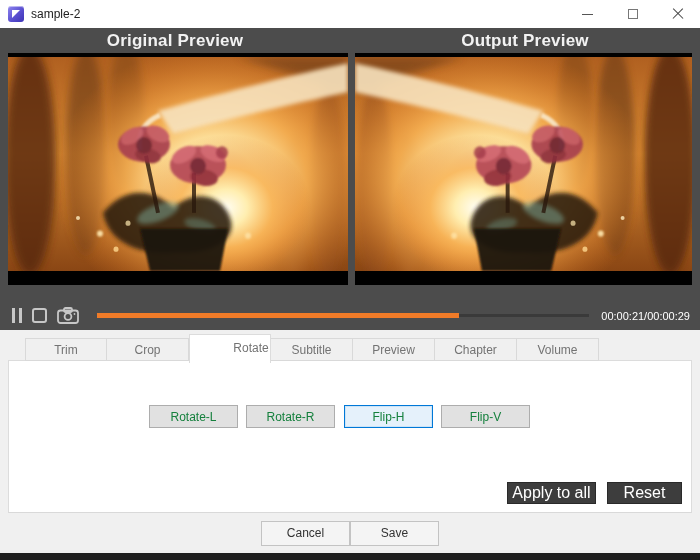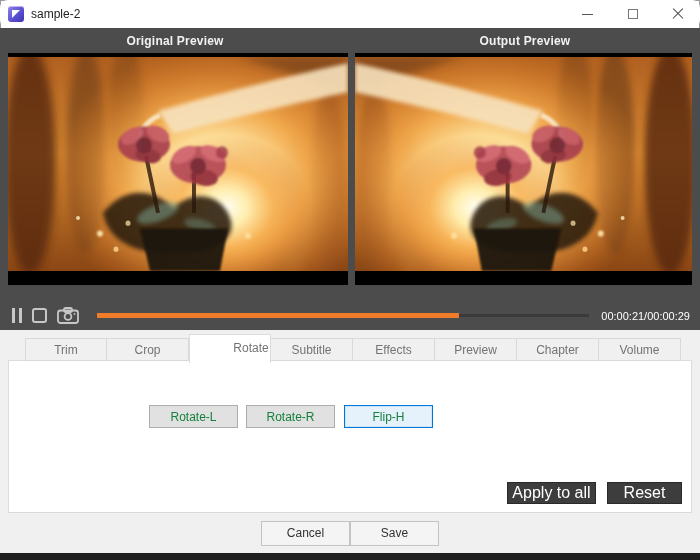--- a/index.html
+++ b/index.html
@@ -2,37 +2,37 @@
 <html><head>
 <meta charset="utf-8">
 <style>
   * { margin:0; padding:0; box-sizing:border-box; }
   html,body { width:700px; height:560px; }
   body { font-family:"Liberation Sans", sans-serif; background:#fff; overflow:hidden; }
 
   .window { position:relative; width:700px; height:560px; background:#fff; box-shadow:inset 0 0 0 1px #999; }
 
   
-  .titlebar { position:relative; height:28px; background:#ffffff; display:flex; align-items:center; padding-left:8px;border-radius:8px; }
+  .titlebar { position:relative; height:28px; background:#ffffff; display:flex; align-items:center; padding-left:8px; }
   .app-icon { width:16px; height:16px; border-radius:3px; background:linear-gradient(135deg,#8f86f0 0%,#5a4fd0 55%,#3d34b5 100%); position:relative; flex:0 0 auto; box-shadow:inset 0 1px 0 rgba(255,255,255,.5); }
   .app-icon::after { content:""; position:absolute; left:4px; top:4px; width:0; height:0; border-left:8px solid #fff; border-bottom:8px solid transparent; }
   .window-title { margin-left:7px; font-size:12px; color:#222; }
   .win-controls { position:absolute; right:0; top:0; height:28px; display:flex; }
   .win-btn { width:45px; height:28px; display:flex; align-items:center; justify-content:center; cursor:default; }
   .glyph-min { width:11px; height:1px; background:#555; display:block; }
   .glyph-max { width:10px; height:10px; border:1px solid #777; display:block; }
   .glyph-close { position:relative; width:12px; height:12px; display:block; }
   .glyph-close::before,.glyph-close::after { content:""; position:absolute; left:-1px; top:5px; width:14px; height:1.4px; background:#444; }
   .glyph-close::before { transform:rotate(45deg); }
   .glyph-close::after { transform:rotate(-45deg); }
 
   
   .preview-header { height:25px; background:#4c4c4c; display:flex; }
   .preview-header .half { width:50%; display:flex; align-items:center; justify-content:center; }
-  .preview-label { color:#f2f2f2; font-size:12px; font-weight:700; letter-spacing:.2px; }
+  .preview-label { color:#f2f2f2; font-size:17px; font-weight:700; letter-spacing:.2px; }
 
   .video-area { height:232px; background:#4c4c4c; display:flex; padding:0 8px; gap:7px; }
   .video-frame { position:relative; background:#000; height:232px; overflow:hidden; }
   .video-frame.left { width:340px; }
   .video-frame.right { width:337px; }
   .video-scene { position:absolute; left:0; right:0; top:4px; bottom:14px; }
   .video-scene svg { width:100%; height:100%; display:block; }
   .video-scene.flipped svg { transform:scaleX(-1); }
 
   
@@ -199,29 +199,29 @@
     </div>
     <span class="time-display">00:00:21/00:00:29</span>
   </div>
 
   <div class="tab-area">
     <div class="tab-bar">
       <div class="tab">Trim</div>
       <div class="tab">Crop</div>
       <div class="tab active">Rotate</div>
       <div class="tab">Subtitle</div>
-      <div class="tab">Effects</div>
       <div class="tab">Preview</div>
       <div class="tab">Chapter</div>
       <div class="tab">Volume</div>
     </div>
     <div class="panel">
       <button class="btn rotate-btn" style="left:140px">Rotate-L</button>
       <button class="btn rotate-btn" style="left:237px">Rotate-R</button>
       <button class="btn rotate-btn selected" style="left:335px">Flip-H</button>
+      <button class="btn rotate-btn" style="left:432px">Flip-V</button>
       <button class="dark-btn" style="right:95px; width:89px">Apply to all</button>
       <button class="dark-btn" style="right:9px; width:75px">Reset</button>
     </div>
   </div>
 
   <div class="footer">
     <button class="footer-btn">Cancel</button>
     <button class="footer-btn">Save</button>
   </div>
   <div class="bottom-strip"></div>

